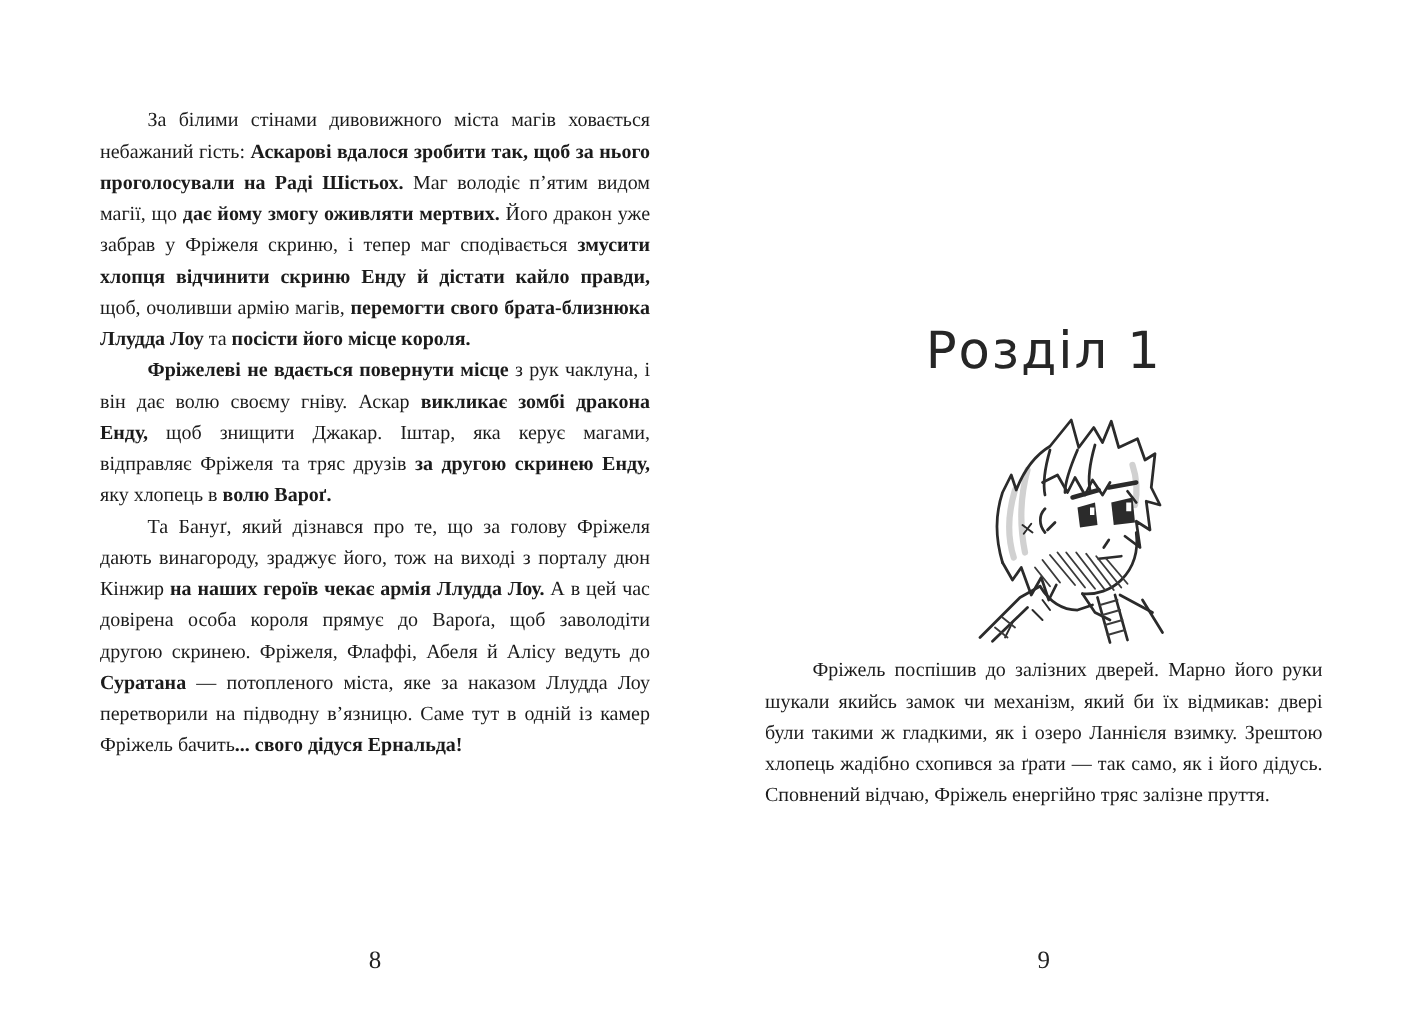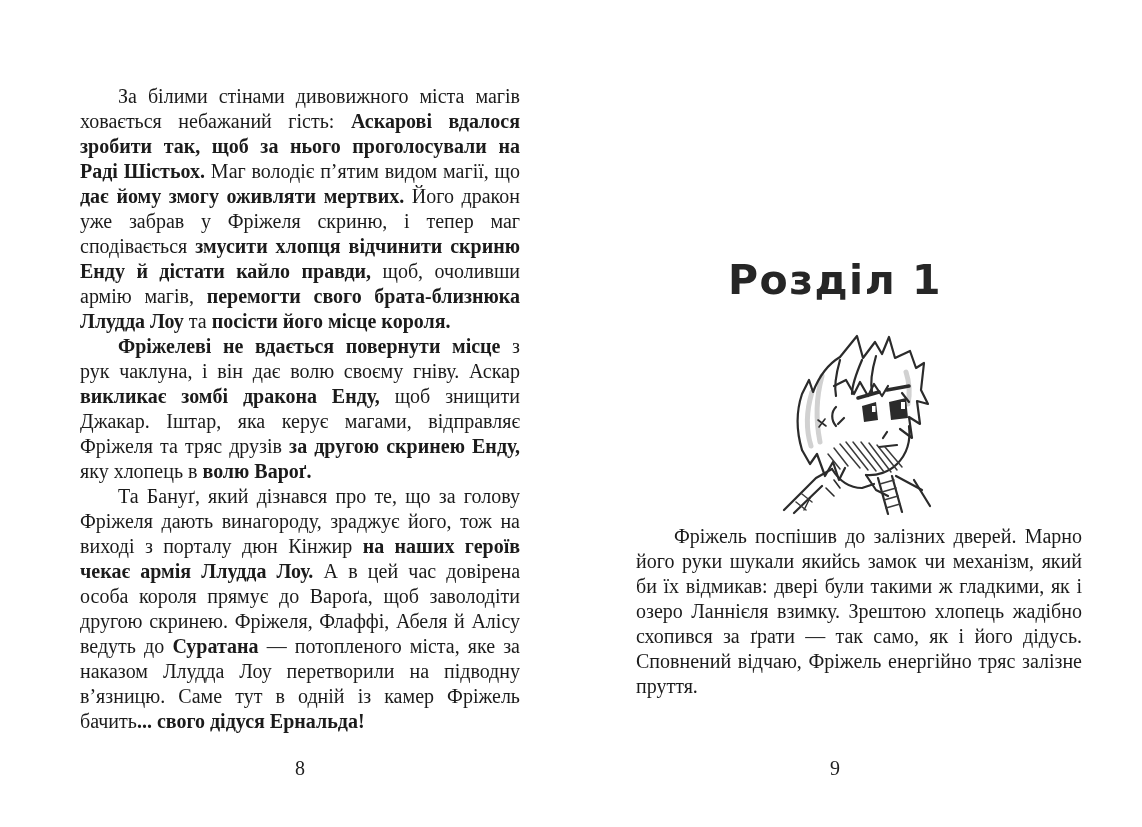--- a/index.html
+++ b/index.html
@@ -7,36 +7,36 @@
     position: relative;
     width: 1142px;
     height: 827px;
     background: #ffffff;
     overflow: hidden;
     font-family: "Liberation Serif", serif;
     color: #1b1b1b;
   }
   .text-block {
     position: absolute;
-    font-size: 20px;
+    font-size: 16px;
     line-height: 25px;
     text-align: justify;
     hyphens: auto;
     -webkit-hyphens: auto;
   }
   .left-text  { left: 80px;  top: 84px;  width: 440px; }
-  .right-text { left: 636px; top: 524px; width: 446px; }
+  .right-text { left: 612px; top: 524px; width: 446px; }
   .para { margin: 0; text-indent: 38px; }
   .para b { font-weight: bold; }
   .chapter-title {
     position: absolute;
     left: 612px; top: 256px; width: 446px;
     text-align: center;
     font-family: "DejaVu Sans", sans-serif;
-    font-weight: 700;
+    font-weight: 400;
     font-size: 41px;
     letter-spacing: 1.5px;
     color: #262626;
   }
   .illustration {
     position: absolute;
     left: 774px; top: 330px;
     width: 166px; height: 188px;
   }
   .folio {

